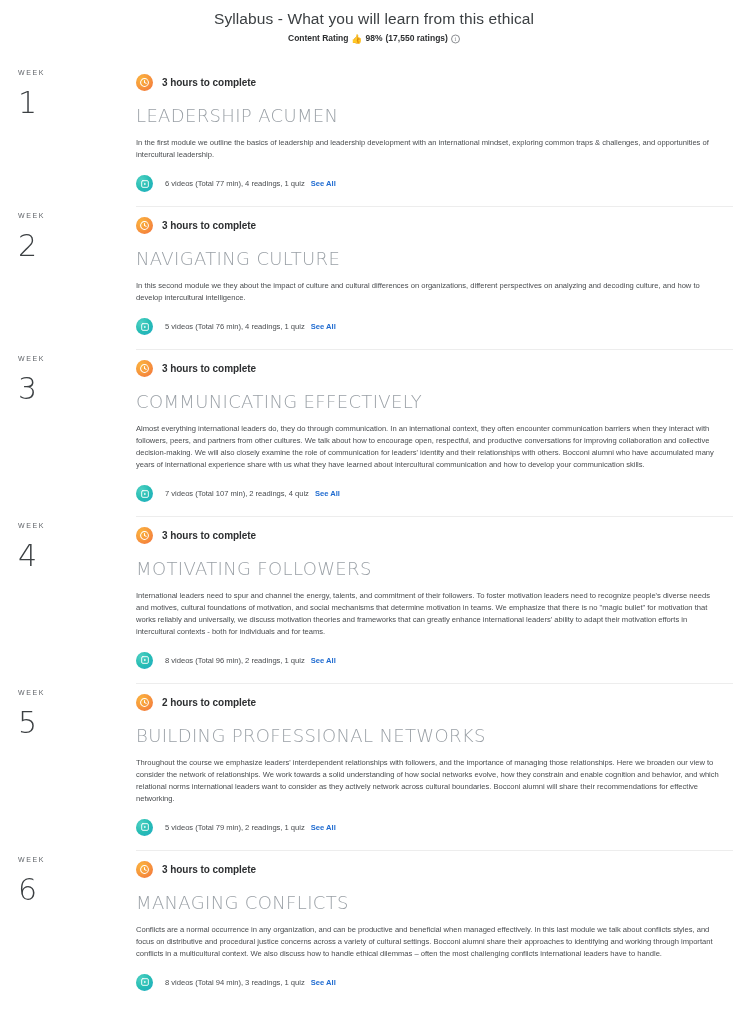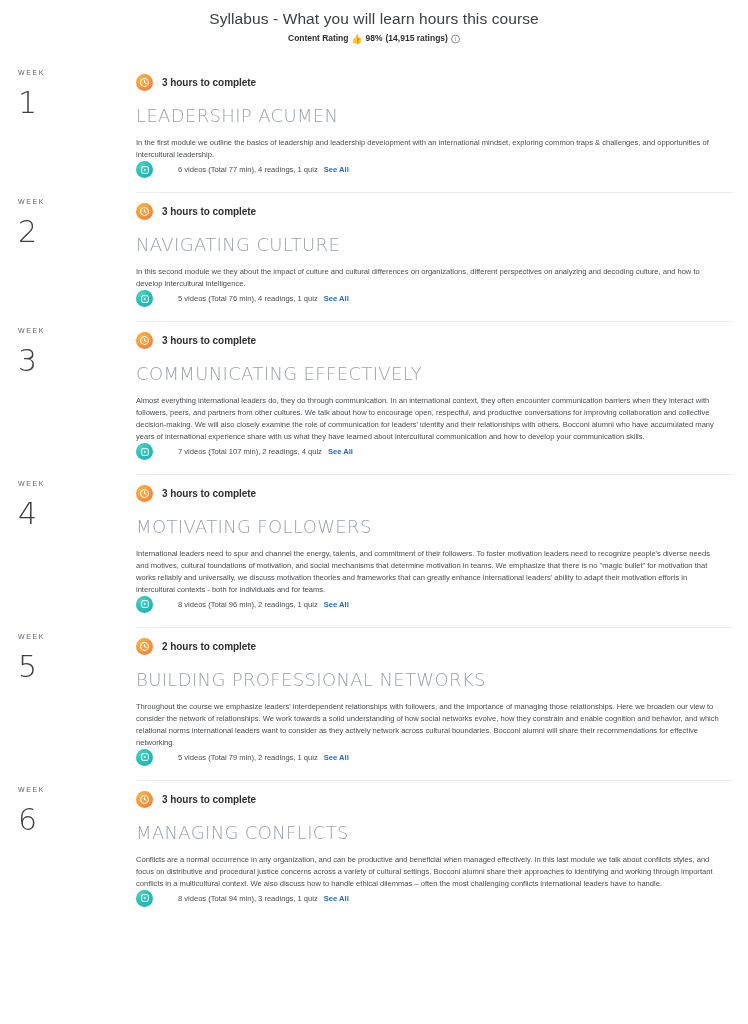--- a/index.html
+++ b/index.html
@@ -151,21 +151,22 @@
     line-height: 1.58;
     color: #4a4d50;
     margin-top: 11px;
     max-width: 585px;
     letter-spacing: -0.02px;
   }
 
   .items-row {
     display: flex;
     align-items: center;
-    gap: 25px;
+    gap: 12px;
+    margin-top: 14px;
     padding-bottom: 12px;
   }
   .items-text {
     font-size: 7.6px;
     color: #4a4d50;
     letter-spacing: -0.02px;
   }
   .see-all {
     font-size: 7.6px;
     font-weight: bold;
@@ -173,26 +174,26 @@
     text-decoration: none;
     margin-left: 6px;
     cursor: pointer;
   }
   .items-group { display: flex; align-items: baseline; }
 </style>
 </head>
 <body>
 
 <div class="page-header">
-  <h1 class="page-title">Syllabus - What you will learn hours this course</h1>
+  <h1 class="page-title">Syllabus - What you will learn from this ethical</h1>
   <div class="rating-row">
     <span class="rating-label">Content Rating</span>
     <span class="thumb-icon">👍</span>
     <span class="rating-pct">98%</span>
-    <span class="rating-count">(14,915 ratings)</span>
+    <span class="rating-count">(17,550 ratings)</span>
     <span class="info-icon">i</span>
   </div>
 </div>
 
 <div class="weeks" id="weeks-container">
   <div class="week">
 
     <div class="week-label-col">
       <div class="week-word">WEEK</div>
       <div class="week-num">1</div>

